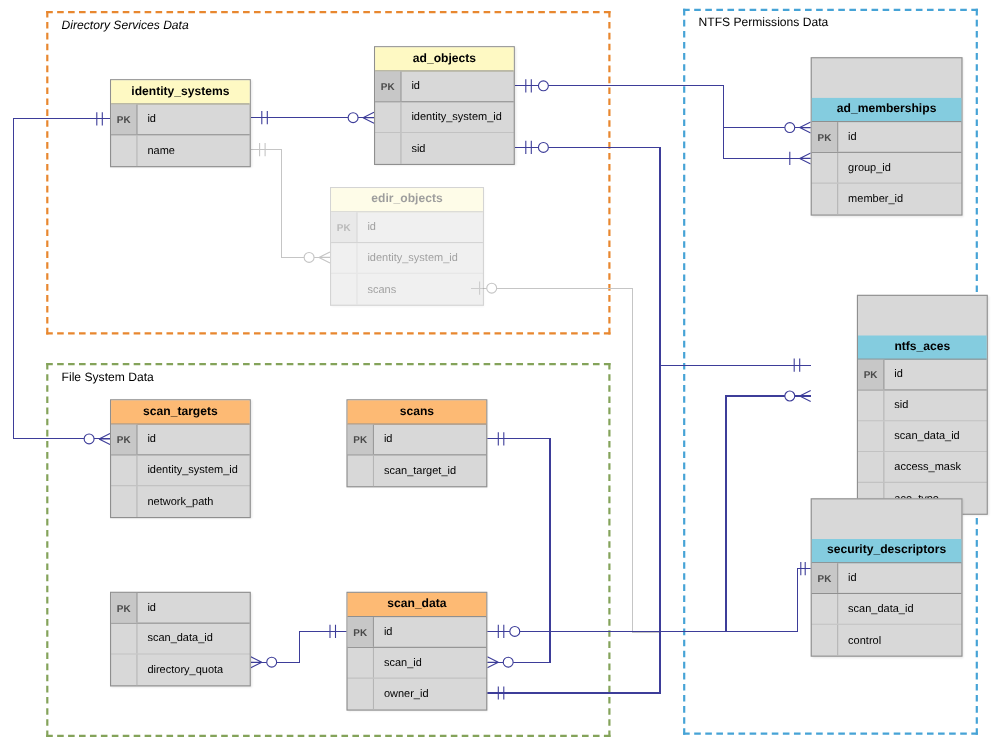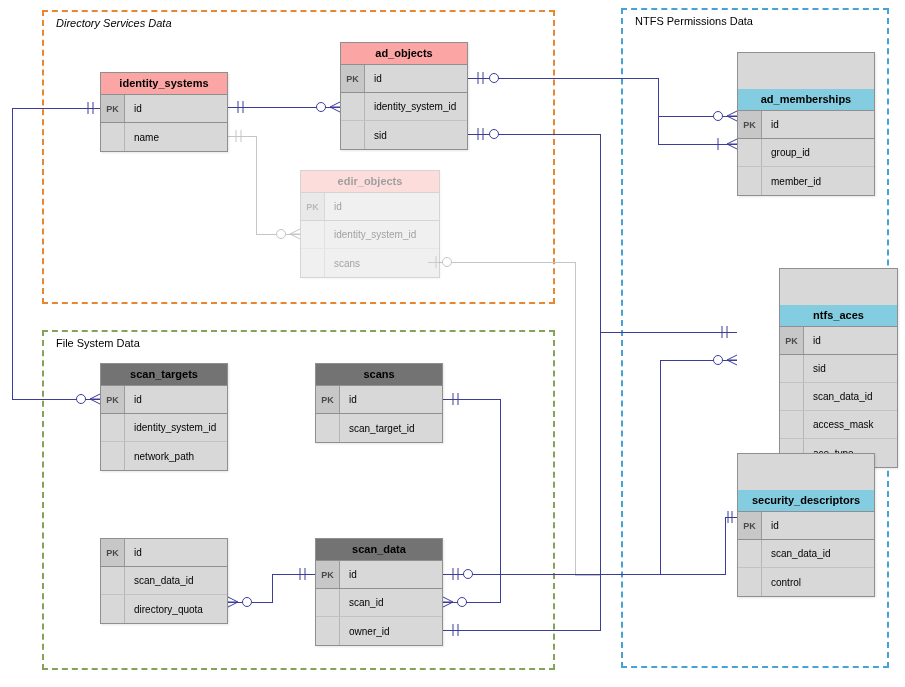--- a/index.html
+++ b/index.html
@@ -14,22 +14,22 @@
   .group-label{position:absolute;top:5px;left:12px;font-size:11px;color:#000;white-space:nowrap;}
   svg.connectors{position:absolute;left:0;top:0;z-index:2;}
   .db-table{
     position:absolute;z-index:3;border:1px solid #8f8f8f;background:#D8D8D8;
     color:#000;box-sizing:border-box;box-shadow:1px 1px 2px rgba(0,0,0,0.10);
   }
   .t-title{
     height:22px;line-height:21px;text-align:center;font-weight:bold;font-size:11px;
     border-bottom:1px solid #8f8f8f;box-sizing:border-box;white-space:nowrap;overflow:hidden;
   }
-  .th-yellow{background:#fca5a5;}
-  .th-green{background:#737373;}
+  .th-yellow{background:#fef9c3;}
+  .th-green{background:#fdba74;}
   .th-cyan{background:#84CCDF;margin-top:36px;}
   .t-row{
     display:flex;height:28px;align-items:stretch;box-sizing:border-box;
     border-bottom:1px solid rgba(0,0,0,0.10);
   }
   .t-row:last-child{border-bottom:none;}
   .t-row.pk-row{border-bottom:1px solid #8f8f8f;}
   .cell-key{
     width:24px;flex:0 0 24px;display:flex;align-items:center;justify-content:center;
     border-right:1px solid #b5b5b5;font-size:9px;font-weight:bold;color:#4a4a4a;

